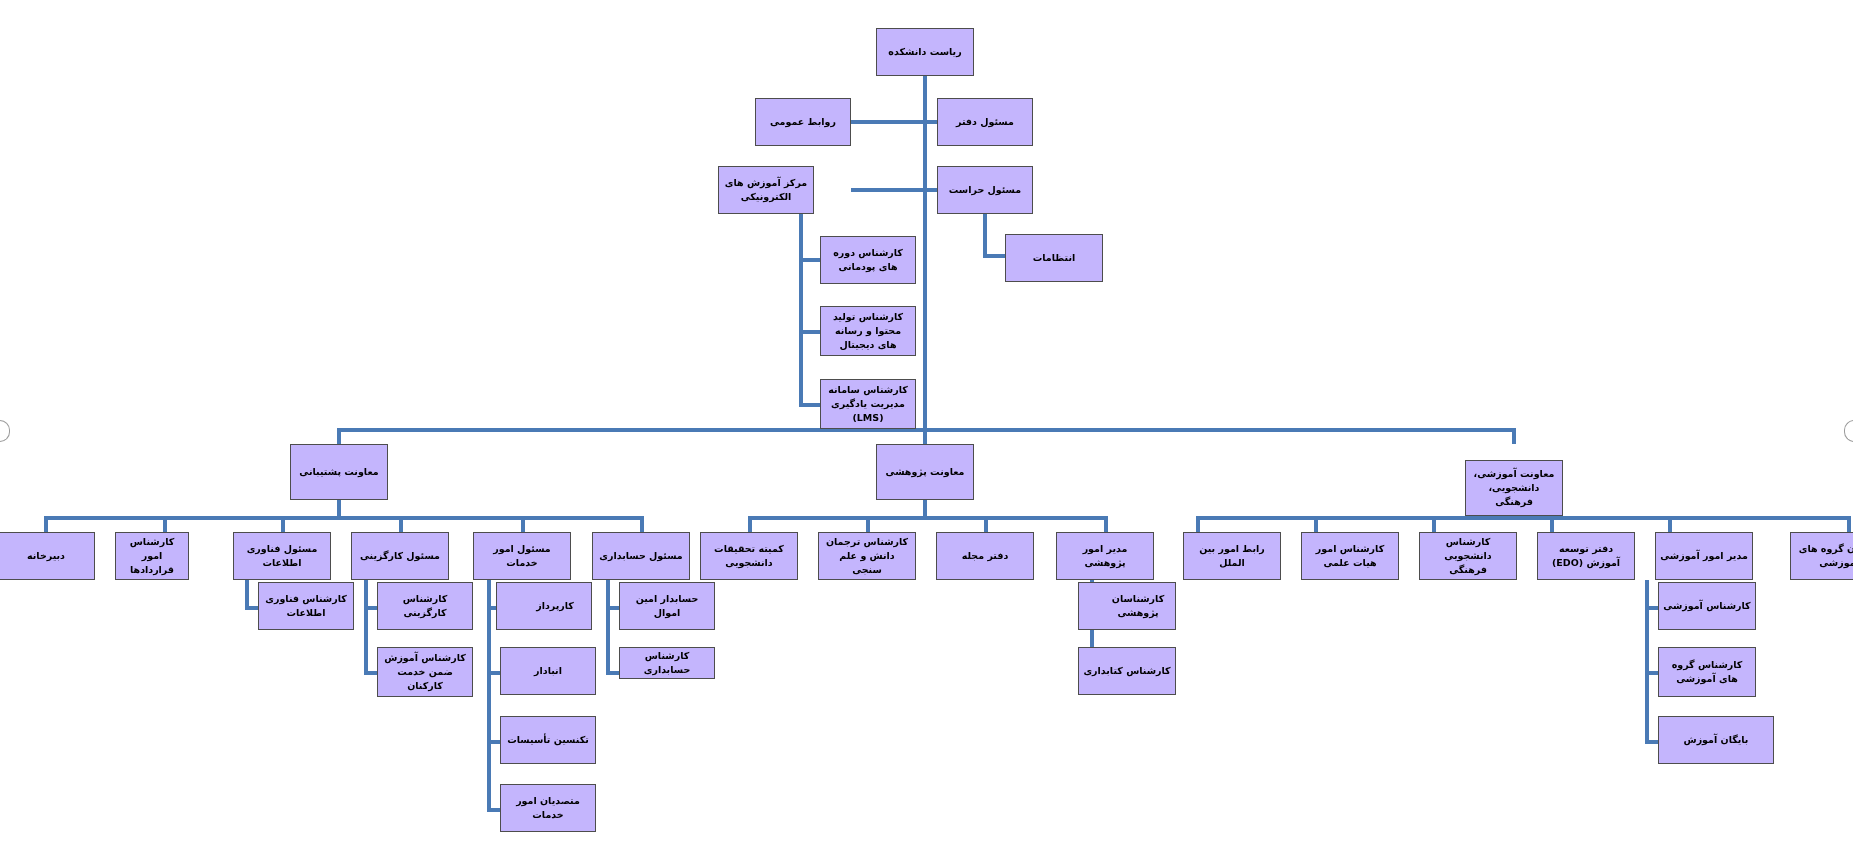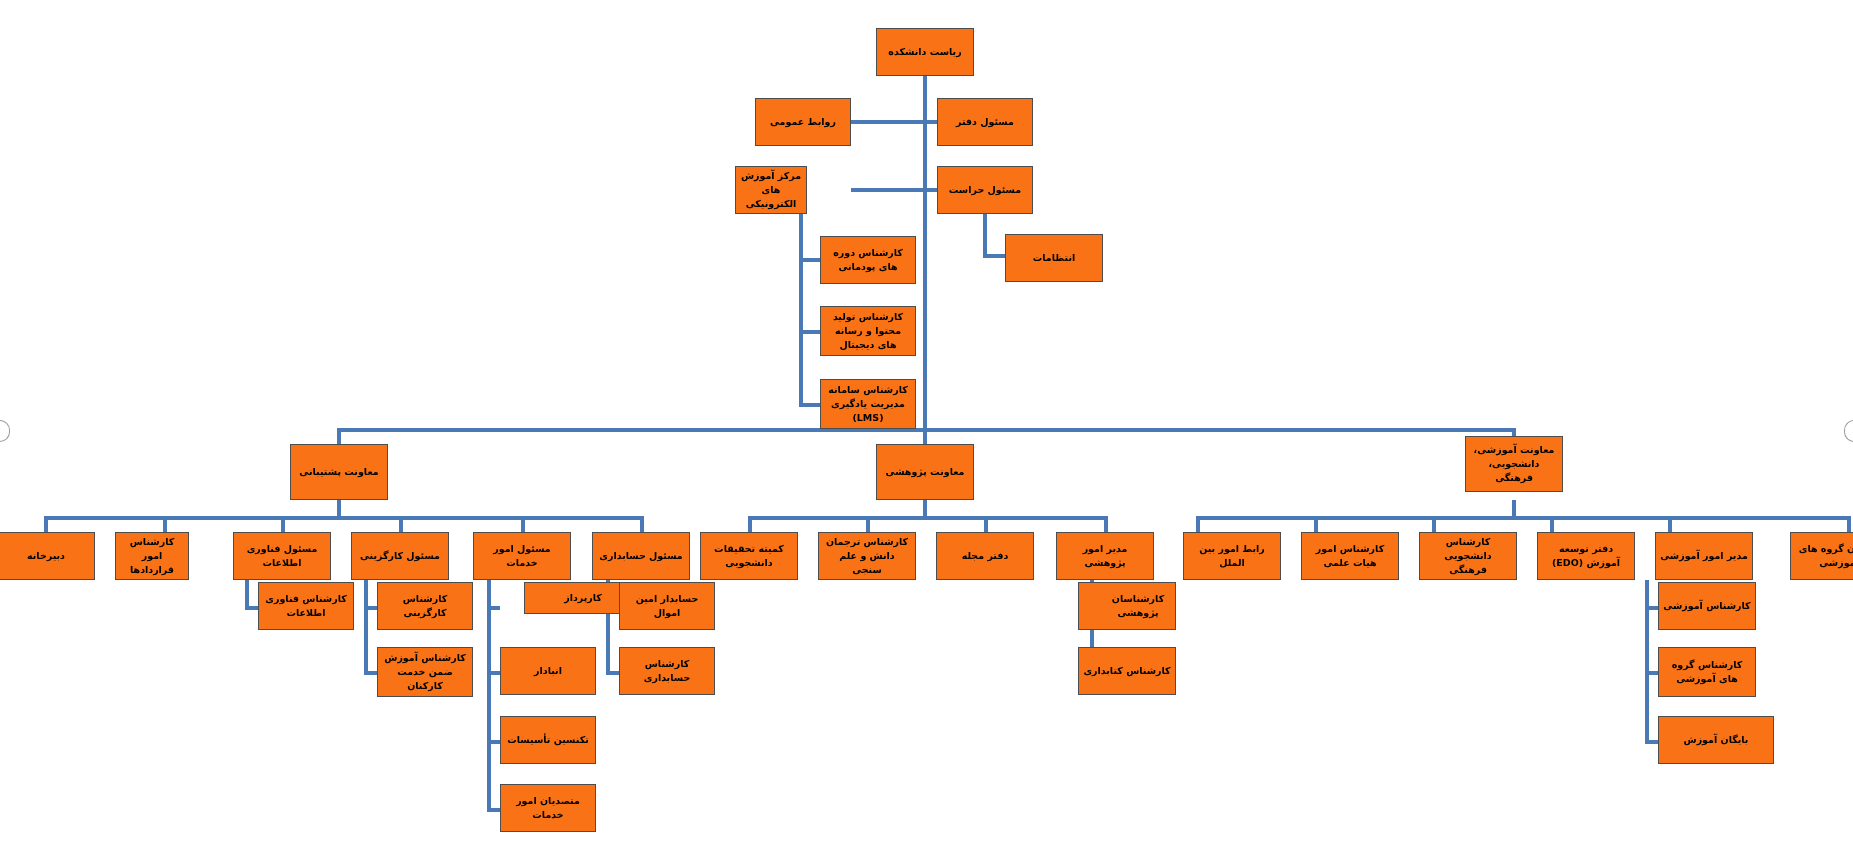--- a/index.html
+++ b/index.html
@@ -15,21 +15,21 @@
     position: relative;
     width: 1853px;
     height: 845px;
     background: #ffffff;
     overflow: hidden;
   }
   
   .node {
     position: absolute;
     box-sizing: border-box;
-    background: #f97316;
+    background: #c4b5fd;
     border: 1px solid #4d4d4d;
     display: flex;
     align-items: center;
     justify-content: center;
     text-align: center;
     padding: 2px 4px;
     z-index: 3;
   }
   .node-label {
     display: block;
@@ -82,21 +82,21 @@
   <div class="node" style="left:755px; top:98px; width:96px; height:48px;">
     <span class="node-label">روابط عمومی</span>
   </div>
   <div class="node" style="left:937px; top:98px; width:96px; height:48px;">
     <span class="node-label">مسئول دفتر</span>
   </div>
 
   <div class="conn conn-h" style="left:851px; top:188px; width:72px; height:4px;"></div>
   <div class="conn conn-h" style="left:927px; top:188px; width:10px; height:4px;"></div>
 
-  <div class="node" style="left:735px; top:166px; width:72px; height:48px;">
+  <div class="node" style="left:718px; top:166px; width:96px; height:48px;">
     <span class="node-label">مرکز آموزش های الکترونیکی</span>
   </div>
   <div class="node" style="left:937px; top:166px; width:96px; height:48px;">
     <span class="node-label">مسئول حراست</span>
   </div>
 
   <div class="conn conn-v" style="left:983px; top:214px; width:4px; height:44px;"></div>
   <div class="conn conn-h" style="left:983px; top:254px; width:22px; height:4px;"></div>
   <div class="node" style="left:1005px; top:234px; width:98px; height:48px;">
     <span class="node-label">انتظامات</span>
@@ -124,21 +124,21 @@
   <div class="conn conn-v" style="left:337px; top:428px; width:4px; height:16px;"></div>
   <div class="conn conn-v" style="left:923px; top:428px; width:4px; height:16px;"></div>
   <div class="conn conn-v" style="left:1512px; top:428px; width:4px; height:16px;"></div>
 
   <div class="node" style="left:290px; top:444px; width:98px; height:56px;">
     <span class="node-label">معاونت پشتیبانی</span>
   </div>
   <div class="node" style="left:876px; top:444px; width:98px; height:56px;">
     <span class="node-label">معاونت پژوهشی</span>
   </div>
-  <div class="node" style="left:1465px; top:436px; width:98px; height:56px;">
+  <div class="node" style="left:1465px; top:460px; width:98px; height:56px;">
     <span class="node-label">معاونت آموزشی، دانشجویی، فرهنگی</span>
   </div>
 
   <div class="conn conn-v" style="left:337px; top:500px; width:4px; height:20px;"></div>
   <div class="conn conn-h" style="left:44px; top:516px; width:600px; height:4px;"></div>
 
   <div class="conn conn-v" style="left:44px;  top:516px; width:4px; height:16px;"></div>
   <div class="conn conn-v" style="left:163px; top:516px; width:4px; height:16px;"></div>
   <div class="conn conn-v" style="left:281px; top:516px; width:4px; height:16px;"></div>
   <div class="conn conn-v" style="left:399px; top:516px; width:4px; height:16px;"></div>
@@ -175,21 +175,21 @@
   <div class="node" style="left:377px; top:582px; width:96px; height:48px;">
     <span class="node-label">کارشناس کارگزینی</span>
   </div>
   <div class="conn conn-h" style="left:364px; top:671px; width:13px; height:4px;"></div>
   <div class="node" style="left:377px; top:647px; width:96px; height:50px;">
     <span class="node-label">کارشناس آموزش ضمن خدمت کارکنان</span>
   </div>
 
   <div class="conn conn-v" style="left:487px; top:580px; width:4px; height:230px;"></div>
   <div class="conn conn-h" style="left:487px; top:606px; width:13px; height:4px;"></div>
-  <div class="node" style="left:524px; top:582px; width:96px; height:32px;padding-left:26px;">
+  <div class="node" style="left:496px; top:582px; width:96px; height:48px;padding-left:26px;">
     <span class="node-label">کارپرداز</span>
   </div>
   <div class="conn conn-h" style="left:487px; top:671px; width:13px; height:4px;"></div>
   <div class="node" style="left:500px; top:647px; width:96px; height:48px;">
     <span class="node-label">انبادار</span>
   </div>
   <div class="conn conn-h" style="left:487px; top:740px; width:13px; height:4px;"></div>
   <div class="node" style="left:500px; top:716px; width:96px; height:48px;">
     <span class="node-label">تکنسین تأسیسات</span>
   </div>
@@ -197,21 +197,21 @@
   <div class="node" style="left:500px; top:784px; width:96px; height:48px;">
     <span class="node-label">متصدیان امور خدمات</span>
   </div>
 
   <div class="conn conn-v" style="left:606px; top:580px; width:4px; height:95px;"></div>
   <div class="conn conn-h" style="left:606px; top:606px; width:13px; height:4px;"></div>
   <div class="node" style="left:619px; top:582px; width:96px; height:48px;">
     <span class="node-label">حسابدار امین اموال</span>
   </div>
   <div class="conn conn-h" style="left:606px; top:671px; width:13px; height:4px;"></div>
-  <div class="node" style="left:619px; top:647px; width:96px; height:48px;">
+  <div class="node" style="left:619px; top:647px; width:96px; height:32px;">
     <span class="node-label">کارشناس حسابداری</span>
   </div>
 
   <div class="conn conn-v" style="left:923px; top:500px; width:4px; height:20px;"></div>
   <div class="conn conn-h" style="left:748px; top:516px; width:360px; height:4px;"></div>
 
   <div class="conn conn-v" style="left:748px;  top:516px; width:4px; height:16px;"></div>
   <div class="conn conn-v" style="left:866px;  top:516px; width:4px; height:16px;"></div>
   <div class="conn conn-v" style="left:984px;  top:516px; width:4px; height:16px;"></div>
   <div class="conn conn-v" style="left:1104px; top:516px; width:4px; height:16px;"></div>

